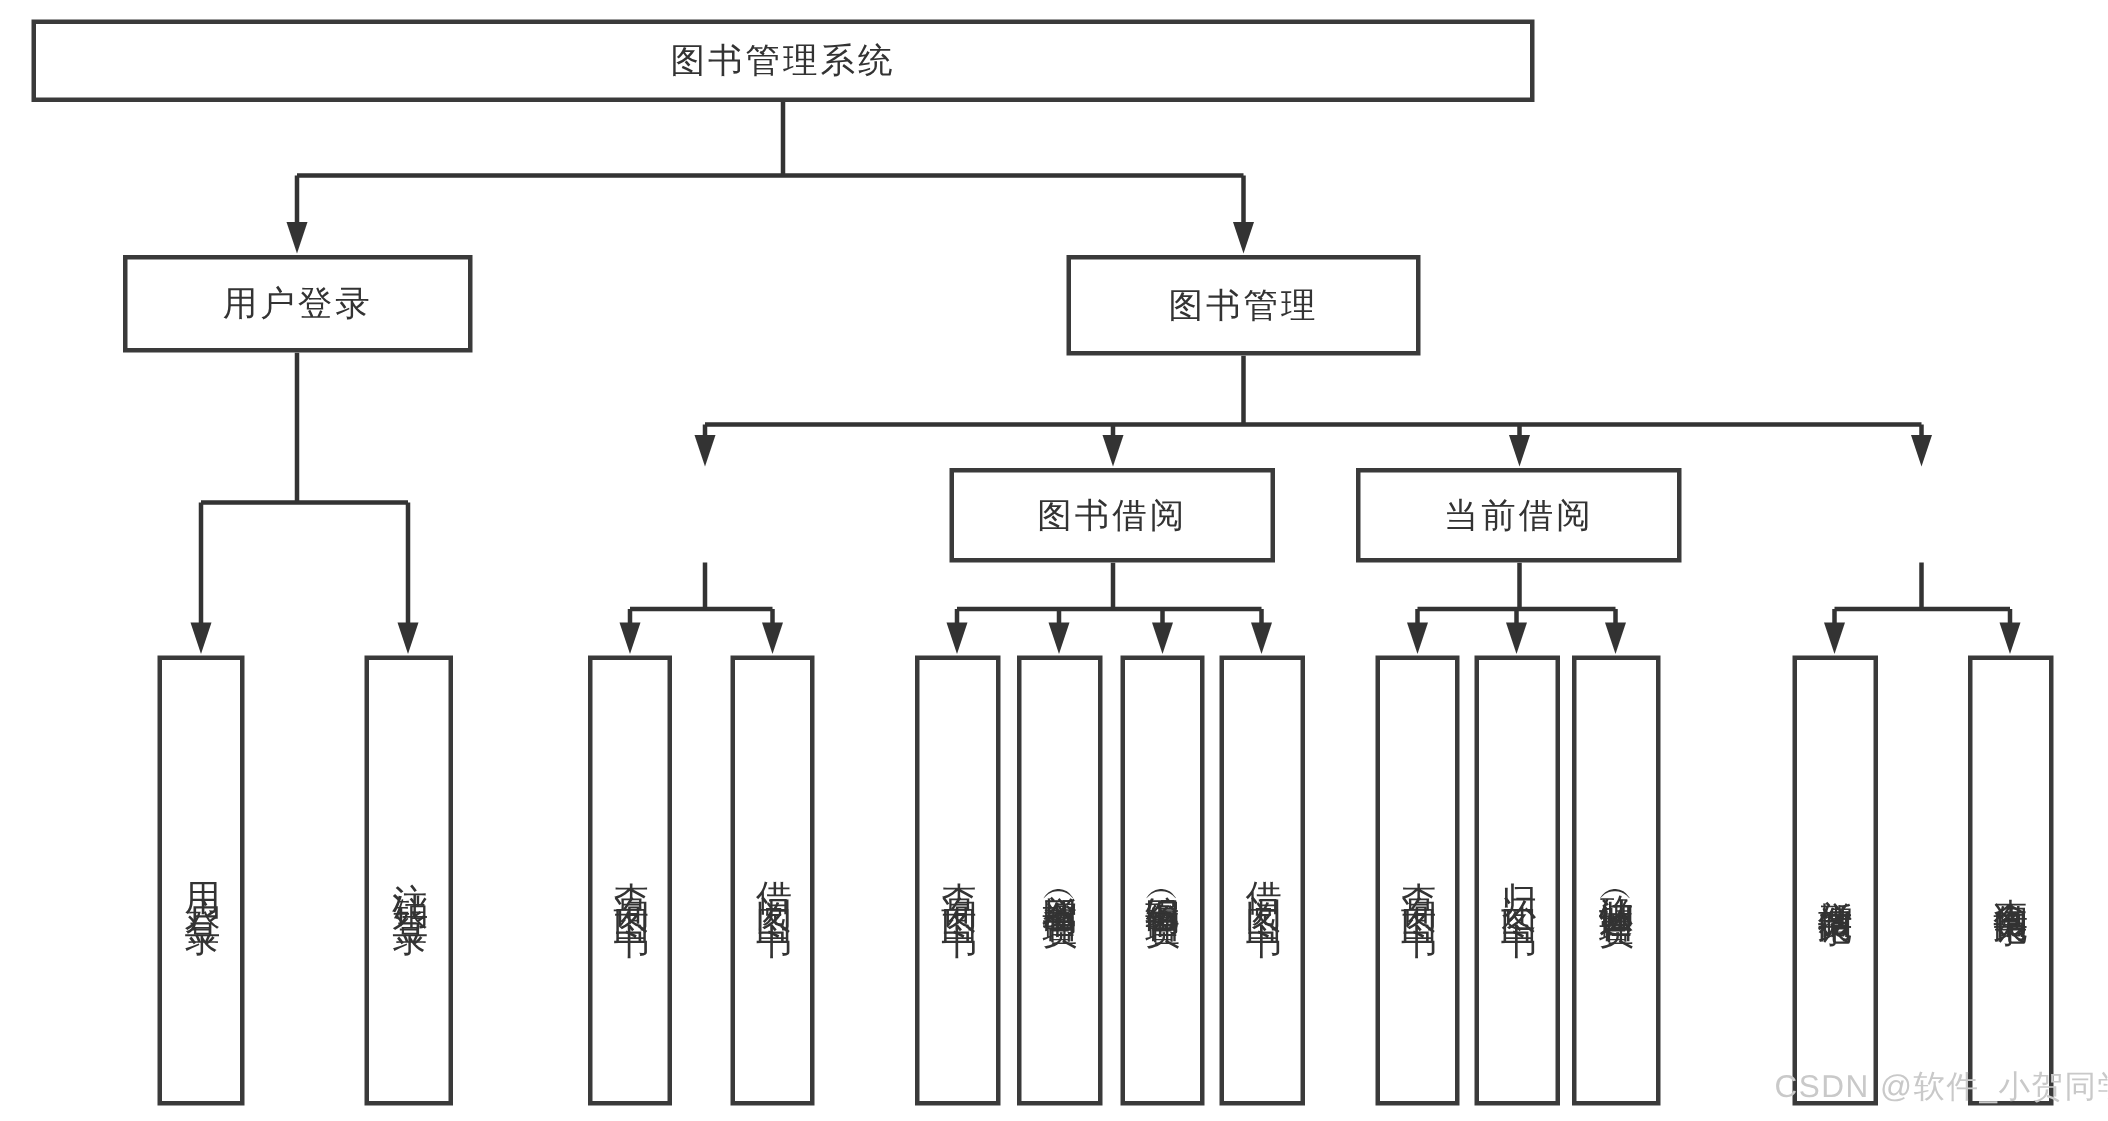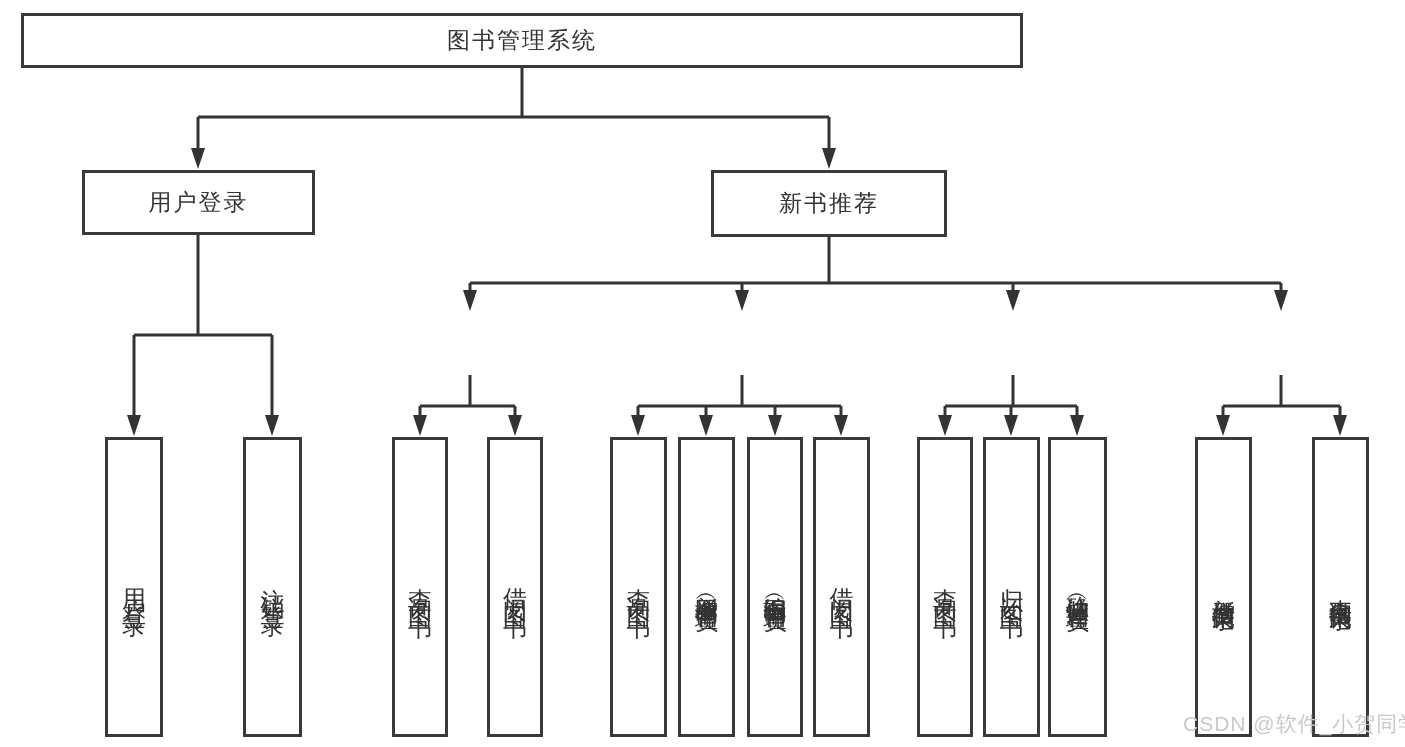--- a/index.html
+++ b/index.html
@@ -55,23 +55,29 @@
   </svg>
 
   <div class="node" style="left:21px;top:13px;width:1002px;height:55px">
     <span class="lbl">图书管理系统</span>
   </div>
 
   <div class="node" style="left:82px;top:170px;width:233px;height:65px">
     <span class="lbl">用户登录</span>
   </div>
   <div class="node" style="left:711px;top:170px;width:236px;height:67px">
-    <span class="lbl">新书推荐</span>
+    <span class="lbl">图书管理</span>
   </div>
 
+  <div class="node" style="left:633px;top:312px;width:217px;height:63px">
+    <span class="lbl">图书借阅</span>
+  </div>
+  <div class="node" style="left:904px;top:312px;width:217px;height:63px">
+    <span class="lbl">当前借阅</span>
+  </div>
 
   <div class="leaf" style="left:105px;width:58px">
     <span class="vlbl">用户登录</span>
   </div>
   <div class="leaf" style="left:243px;width:59px">
     <span class="vlbl">注销登录</span>
   </div>
 
   <div class="leaf" style="left:392px;width:56px">
     <span class="vlbl">查询图书</span>

